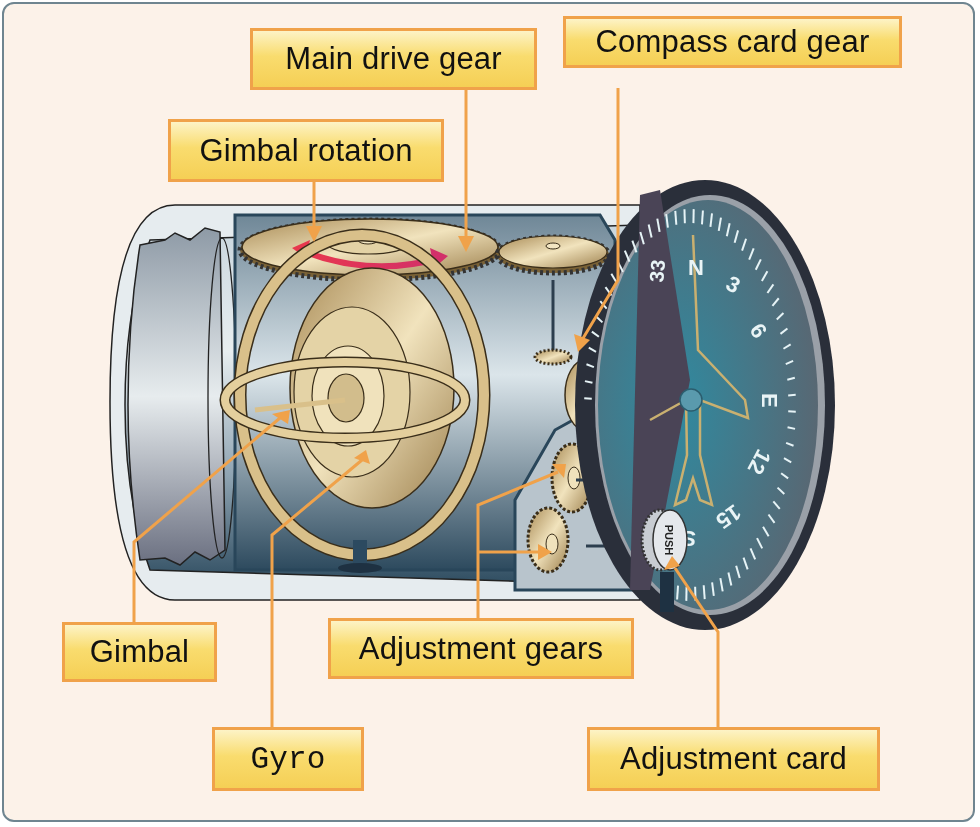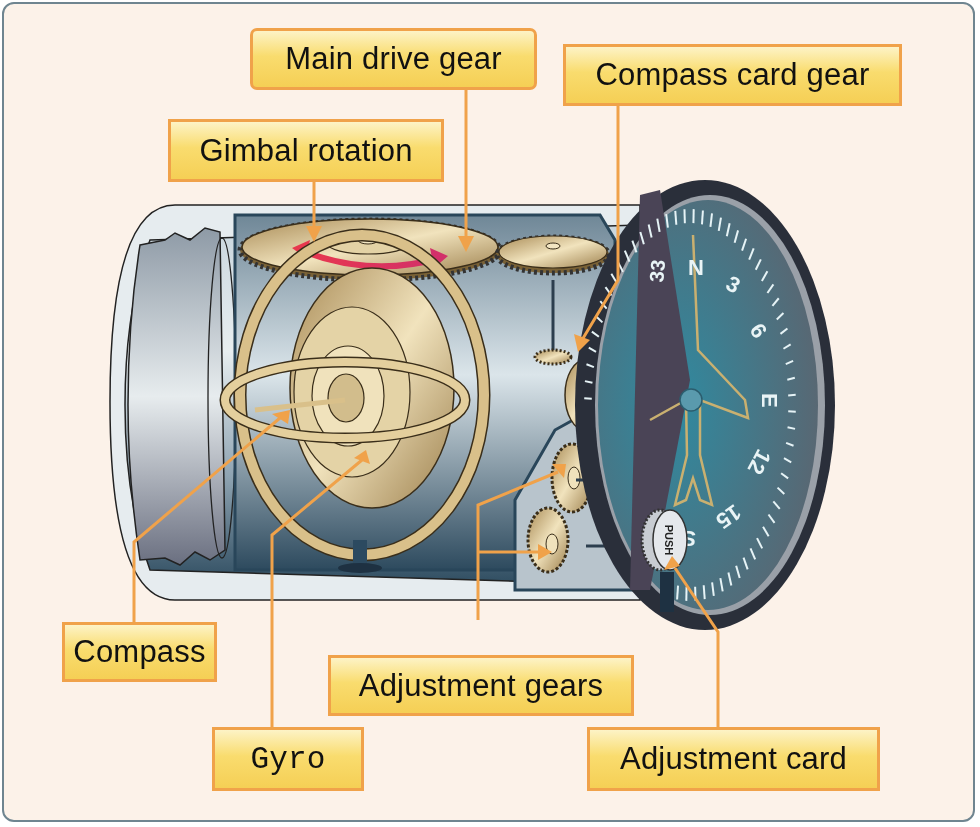--- a/index.html
+++ b/index.html
@@ -211,19 +211,19 @@
     <polygon points="458,236 474,236 466,252"></polygon>
     <polygon points="574,334 590,340 578,352"></polygon>
     <polygon points="272,414 288,424 290,410"></polygon>
     <polygon points="354,458 370,464 366,450"></polygon>
     <polygon points="552,464 564,478 566,464"></polygon>
     <polygon points="538,544 538,560 552,552"></polygon>
     <polygon points="664,570 680,566 672,556"></polygon>
   </g>
 </svg>
 
-<div class="label" style="left:250px;top:28px;width:287px;height:62px;border-radius:7px;">Main drive gear</div>
-<div class="label" style="left:563px;top:44px;width:339px;height:62px;">Compass card gear</div>
+<div class="label" style="left:250px;top:28px;width:287px;height:62px;">Main drive gear</div>
+<div class="label" style="left:563px;top:16px;width:339px;height:52px;">Compass card gear</div>
 <div class="label" style="left:168px;top:119px;width:276px;height:63px;">Gimbal rotation</div>
-<div class="label" style="left:62px;top:622px;width:155px;height:60px;">Compass</div>
-<div class="label" style="left:328px;top:618px;width:306px;height:61px;margin-top:37px;">Adjustment gears</div>
+<div class="label" style="left:62px;top:622px;width:155px;height:60px;">Gimbal</div>
+<div class="label" style="left:328px;top:618px;width:306px;height:61px;">Adjustment gears</div>
 <div class="label" style="left:212px;top:727px;width:152px;height:64px;font-family:Liberation Mono, monospace;">Gyro</div>
 <div class="label" style="left:587px;top:727px;width:293px;height:64px;">Adjustment card</div>
 
 </body></html>

